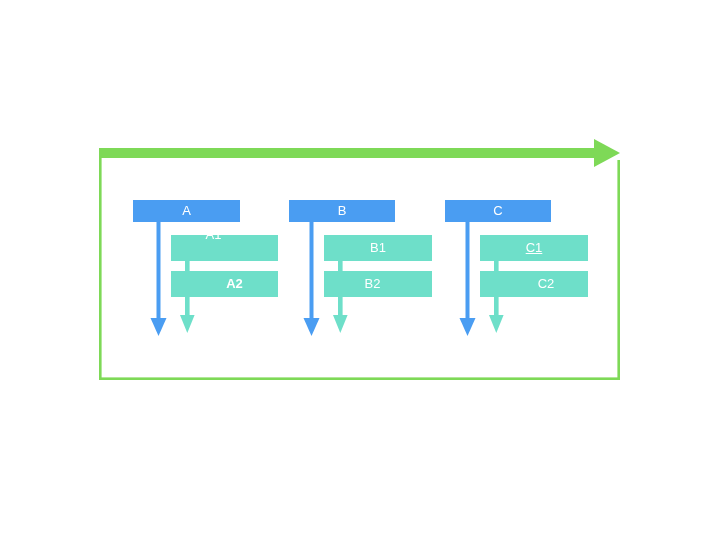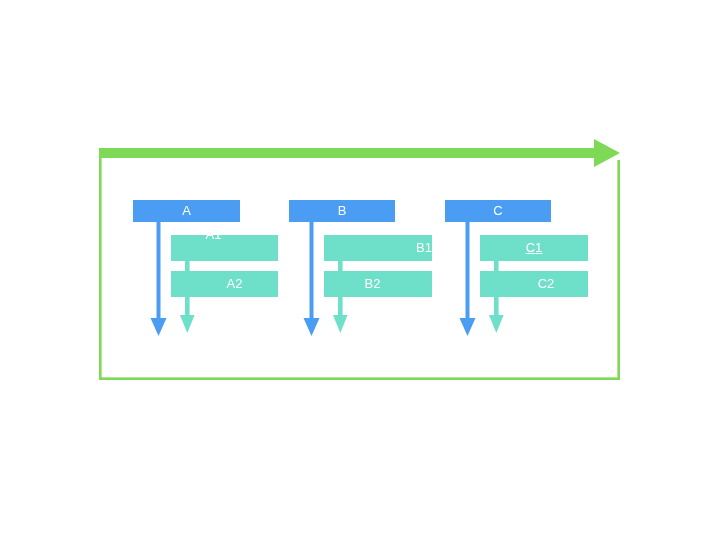--- a/index.html
+++ b/index.html
@@ -83,23 +83,23 @@
       </g>
       <rect x="445" y="200" width="106" height="22" fill="#4a9df2"></rect>
       <rect x="480" y="235" width="108" height="26" fill="#6edfc9"></rect>
       <rect x="480" y="271" width="108" height="26" fill="#6edfc9"></rect>
     </g>
 
   </svg>
 
   <div class="lbl" style="left:133px;top:204px;width:107px;">A</div>
   <div class="lbl" style="left:171px;top:228px;width:85px;">A1</div>
-  <div class="lbl" style="left:171px;top:277px;width:127px;">A2</div>
+  <div class="lbl" style="left:171px;top:277px;width:127px;font-weight:bold;">A2</div>
 
   <div class="lbl" style="left:289px;top:204px;width:106px;">B</div>
-  <div class="lbl" style="left:324px;top:241px;width:108px;padding-left:46px;">B1</div>
+  <div class="lbl" style="left:324px;top:241px;width:108px;">B1</div>
   <div class="lbl" style="left:324px;top:277px;width:97px;">B2</div>
 
   <div class="lbl" style="left:445px;top:204px;width:106px;">C</div>
   <div class="lbl" style="left:480px;top:241px;width:108px;text-decoration:underline;">C1</div>
   <div class="lbl" style="left:480px;top:277px;width:132px;">C2</div>
 
 </div>
 
 </body></html>

